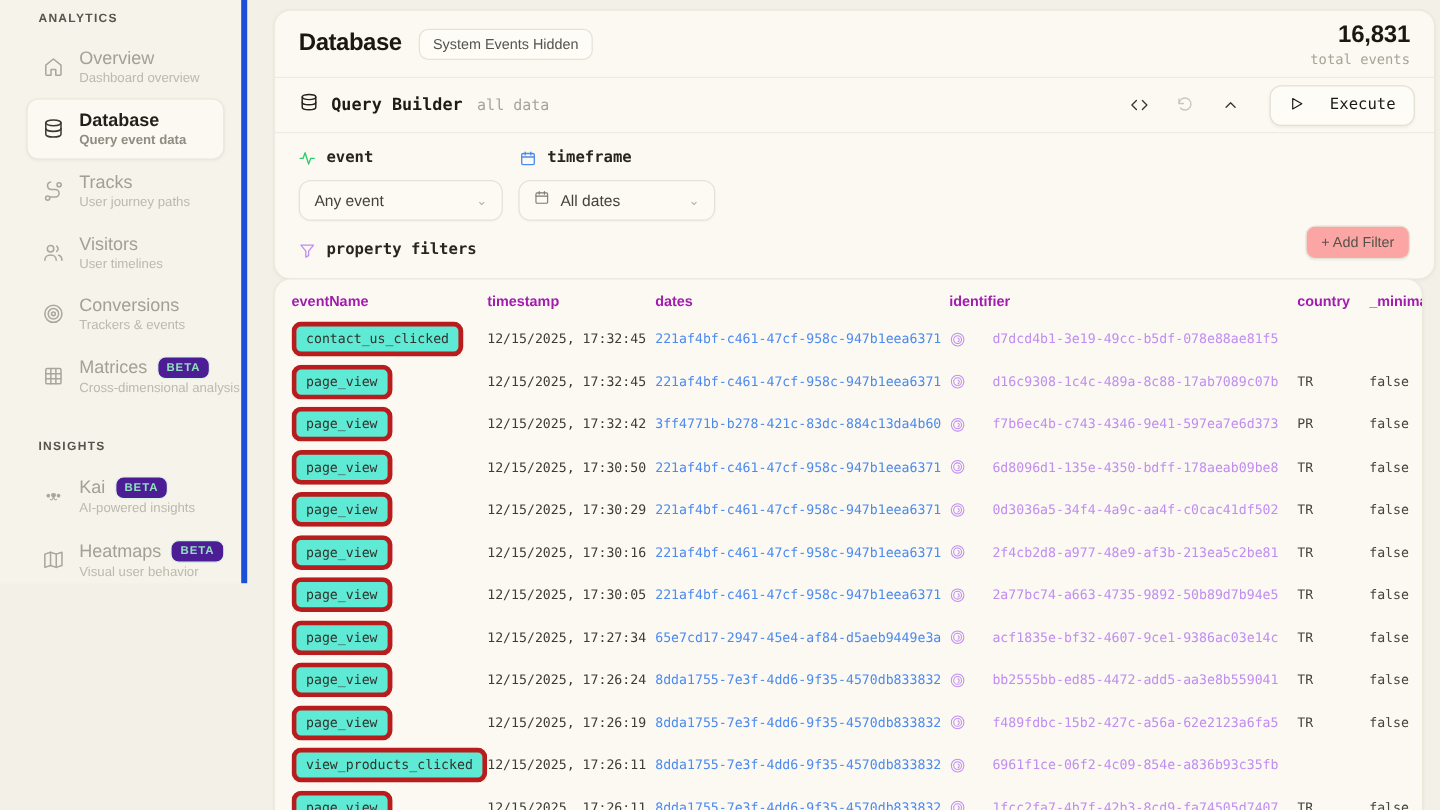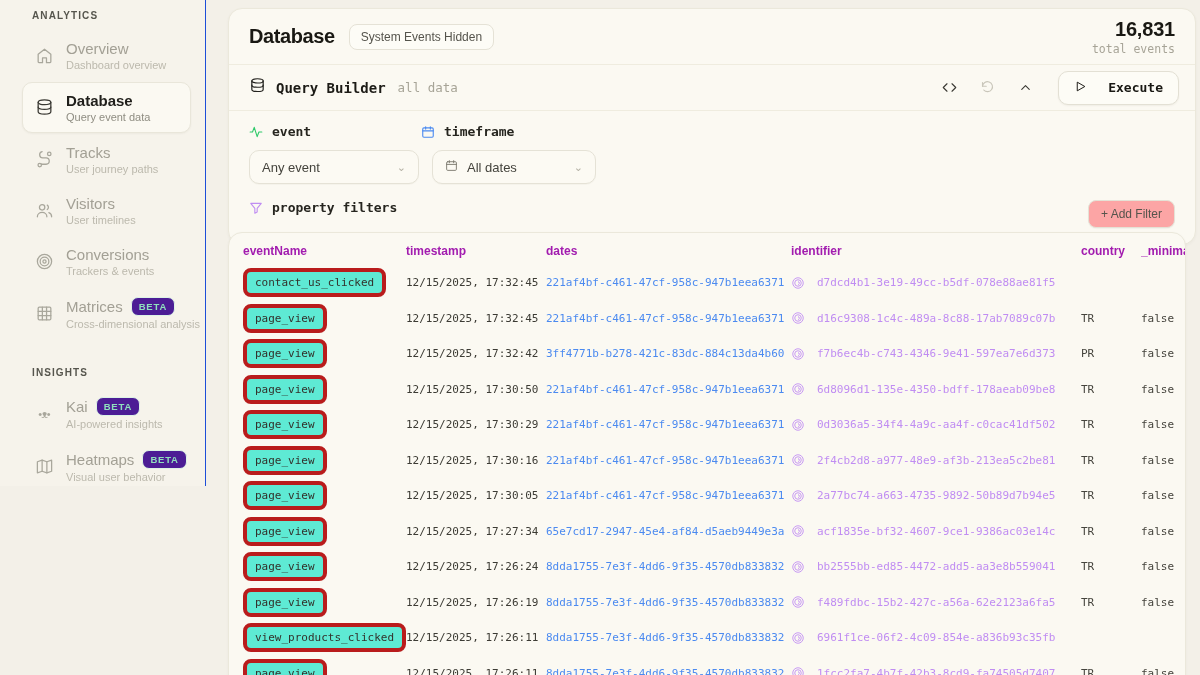--- a/index.html
+++ b/index.html
@@ -9,21 +9,21 @@
     background:#f3f0e8;
     font-family:"Liberation Sans", sans-serif;
     color:#23221e;
     -webkit-font-smoothing:antialiased;
   }
   .mono { font-family:"DejaVu Sans Mono", monospace; }
 
   
   .sidebar {
     position:absolute; left:0; top:0; width:206px; height:486px;
-    background:#f6f3eb; border-right:1px solid #1d4ed8;
+    background:#f6f3eb; border-right:5px solid #1d4ed8;
     padding-top:10px; overflow:hidden;
   }
   .sb-section-label {
     margin:0 16px 10px 32px;
     font-size:10px; font-weight:bold; letter-spacing:1.1px; color:#56554d;
   }
   .sb-item {
     display:flex; align-items:center; gap:12px;
     margin:2px 14px 2px 22px; padding:9px 12px;
     border-radius:10px; cursor:pointer;
@@ -36,21 +36,21 @@
   .sb-icon { width:20px; height:20px; flex:0 0 20px; color:#a9a79c;
     display:flex; align-items:center; justify-content:center; }
   .sb-item.active .sb-icon { color:#3a3933; }
   .sb-icon svg { width:19px; height:19px; stroke:currentColor; fill:none;
     stroke-width:1.6; stroke-linecap:round; stroke-linejoin:round; }
   .sb-text { display:flex; flex-direction:column; gap:2px; min-width:0; }
   .sb-title-row { display:flex; align-items:center; gap:8px; }
   .sb-title { font-size:15px; font-weight:500; color:#a3a095; white-space:nowrap; }
   .sb-item.active .sb-title { font-weight:600; color:#201f1b; }
   .sb-sub { font-size:11px; color:#bcb9ad; white-space:nowrap; }
-  .sb-item.active .sb-sub { color:#8f8d82; }
+  .sb-item.active .sb-sub { color:#8f8d82;font-weight:bold; }
   .beta-badge {
     font-size:9.5px; font-weight:bold; letter-spacing:.8px; color:#8fe0bd;
     background:#4c1d95; border:1px solid #ddf3e6;
     border-radius:7px; padding:3px 7px;
   }
   .kai-face { font-size:11px; letter-spacing:-1px; color:#a9a79c; white-space:nowrap; }
   .sb-gap { height:26px; }
 
   
   .card {
@@ -88,65 +88,65 @@
   .icon-btn svg { width:15px; height:15px; stroke:currentColor; fill:none;
     stroke-width:1.8; stroke-linecap:round; stroke-linejoin:round; }
   .execute-btn {
     margin-left:14px; display:flex; align-items:center; gap:9px;
     background:#fdfcf6; border:1px solid #e3e0d4; border-radius:10px;
     padding:8px 15px; cursor:pointer;
     box-shadow:0 1px 2px rgba(60,55,40,.06);
   }
   .execute-btn .play svg { width:13px; height:13px; stroke:#191813; fill:none;
     stroke-width:1.8; stroke-linejoin:round; }
-  .execute-label { font-size:13px; font-weight:bold; color:#191813;margin-left:12px; }
+  .execute-label { font-size:13px; font-weight:normal; color:#191813;margin-left:12px; }
 
   
   .filters { padding:13px 20px 16px; }
-  .field-labels { display:flex; gap:4px; }
+  .field-labels { display:flex; gap:16px; }
   .field-label { display:flex; align-items:center; gap:9px;
     font-size:13px; font-weight:bold; color:#26251f; }
   .field-label svg { width:14px; height:14px; fill:none; stroke-width:1.9;
     stroke-linecap:round; stroke-linejoin:round; }
   .fl-event { width:168px; }
   .selects { display:flex; margin-top:11px; }
   .select {
     display:flex; align-items:center; height:34px;
     border:1px solid #e5e2d6; border-radius:10px; background:#fcfaf3;
     padding:0 12px; cursor:pointer; box-shadow:0 1px 1px rgba(60,55,40,.03);
   }
   .select-event { width:170px; margin-right:13px; }
   .select-dates { width:164px; }
   .select-value { font-size:13px; color:#44433c; }
   .select .chev { margin-left:auto; color:#b4b1a4; font-size:11px; }
   .select .cal { color:#7b796e; margin-right:9px; }
   .select svg { width:13px; height:13px; stroke:currentColor; fill:none; stroke-width:1.7;
     stroke-linecap:round; }
-  .pf-row { display:flex; align-items:flex-start; margin-top:16px; }
+  .pf-row { display:flex; align-items:flex-end; margin-top:4px; }
   .add-filter-btn {
     margin-left:auto; font-size:12px; color:#55544c;
     border:1px solid #e5e2d6; border-radius:8px; background:#fca5a5;
     padding:6px 12px; cursor:pointer; box-shadow:0 1px 1px rgba(60,55,40,.04);
   }
 
   
   .tgrid { display:grid;
     grid-template-columns:163px 140px 245px 290px 60px 1fr;
     align-items:center; padding-left:14px; }
   .thead { padding-top:11px; padding-bottom:7px; }
   .th { font-size:12px; font-weight:bold; color:#a21caf; white-space:nowrap; overflow:hidden; }
   .trow { height:35.5px; }
   .td { font-size:11px; white-space:nowrap; overflow:hidden; color:#3c3b34; }
   .chip {
     display:inline-block; font-size:11px; color:#33322c;
     border:4px solid #b91c1c; border-radius:8px; background:#5eead4;
     padding:4px 8px; box-shadow:0 1px 1px rgba(60,55,40,.04);
   }
   .td.uid { color:#4b8af0; }
-  .td.ident { display:flex; align-items:center; gap:12px; color:#c08df2; }
+  .td.ident { display:flex; align-items:center; gap:22px; color:#c08df2; }
   .td.ident svg { width:14px; height:14px; flex:0 0 14px; stroke:#c08df2; fill:none; stroke-width:1.5; }
   .td.flag, .td.minimal { color:#45443d; }
 </style>
 </head>
 <body>
 
 <nav class="sidebar" id="sidebar-root">
     <div class="sb-section-label">ANALYTICS</div>
     <div class="sb-item">
       <span class="sb-icon">

